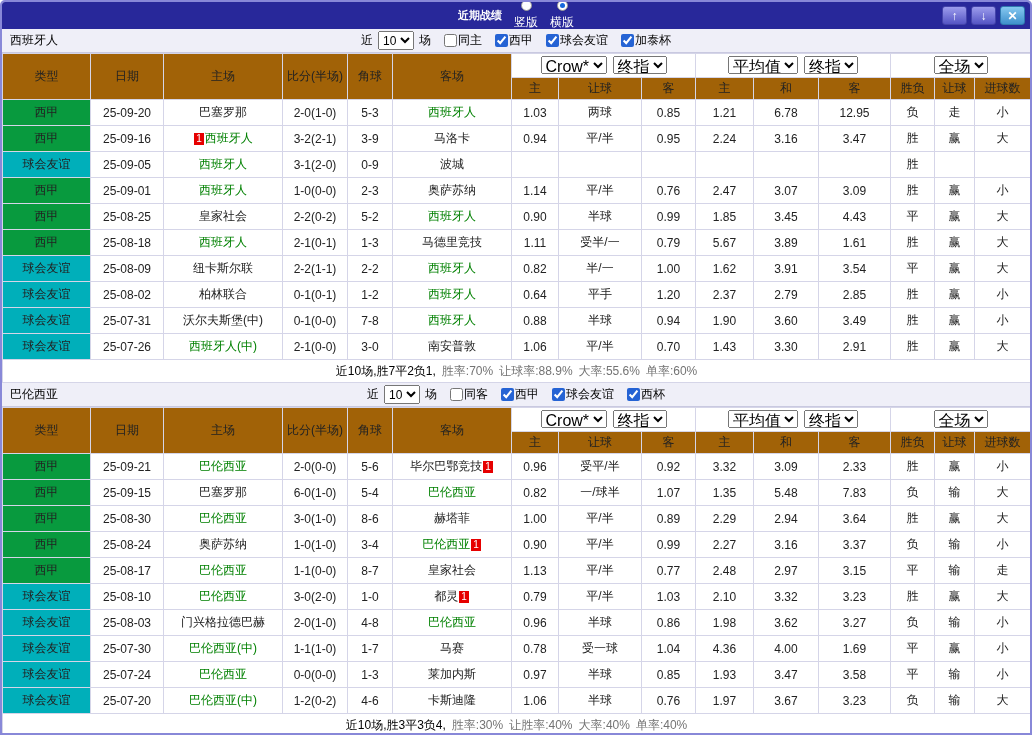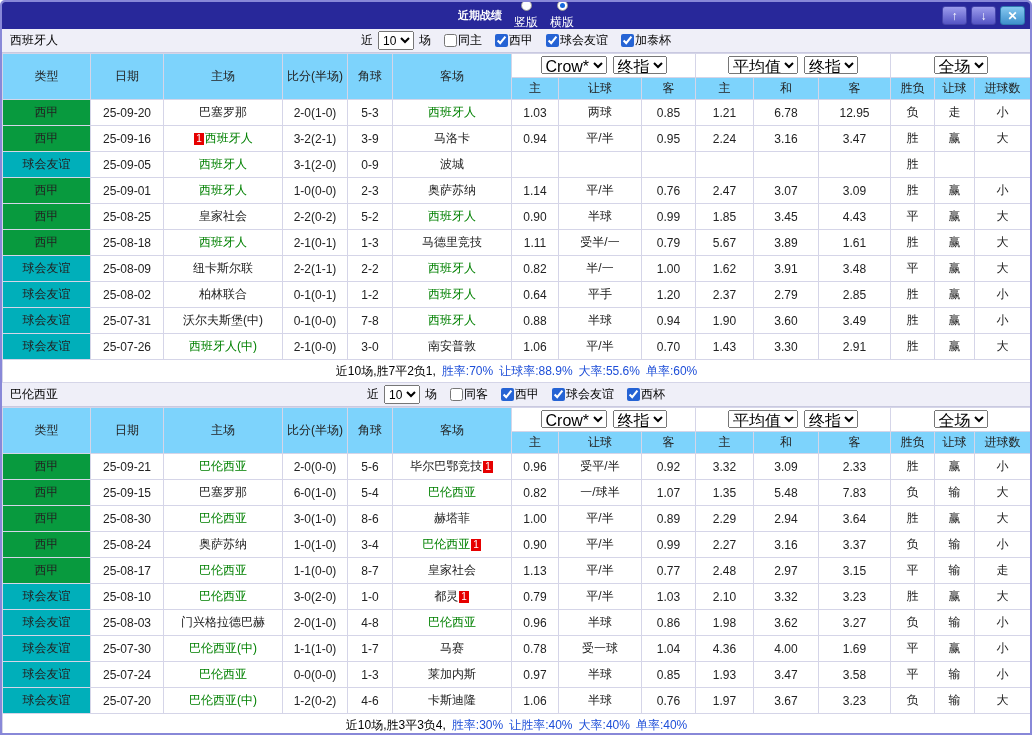--- a/index.html
+++ b/index.html
@@ -18,35 +18,35 @@
 
   .section-header{height:23px;background:#efeff8;border-bottom:1px solid #c9c9e0;position:relative;display:flex;align-items:center;}
   .team-name{margin-left:8px;color:#000;}
   .filters{position:absolute;left:0;right:0;display:flex;align-items:center;justify-content:center;gap:5px;}
   .filters select{font-size:12px;height:19px;}
   .chk{display:flex;align-items:center;gap:1px;cursor:pointer;margin-left:8px;}
   .chk input{width:13px;height:13px;margin:0;accent-color:#2563d4;}
 
   table.grid{border-collapse:collapse;table-layout:fixed;width:1028px;}
   .grid td{border:1px solid #d5d5e8;text-align:center;padding:0;overflow:hidden;white-space:nowrap;color:#222;}
-  .hd{background:#7dd3fc;height:21px;color:#222;}
+  .hd{background:#a16207;height:21px;color:#222;}
   .ddcell{background:#fff;height:23px;}
   .ddcell select{font-size:16px;height:18px;margin:0 3px;}
   tr.row td{height:25px;}
   .comp-green{background:#089a3e;color:#fff;}
   .comp-teal{background:#00afba;color:#fff;}
   .t-red{color:#f00000;}
   .t-blue{color:#0000e0;}
   .t-purple{color:#8a00b8;}
   .score{color:#f00000;}
   .line{color:#f00000;}
   .focal{color:#008000;}
   .badge{display:inline-block;background:#e60000;color:#fff;font-size:10px;line-height:12px;padding:0 2px;margin:0 1px;}
   tr.summary td{height:22px;color:#000;}
-  .summary .stat{color:#1d4ed8;margin-left:6px;}
+  .summary .stat{color:#737373;margin-left:6px;}
 </style>
 </head>
 <body>
 
 <div class="window">
   <div class="titlebar">
     <div class="tb-center">
       <span class="tb-title">近期战绩</span>
       <label class="radio-opt">
         <span class="radio"></span>
@@ -237,21 +237,21 @@
       <td>25-08-09</td>
       <td><span class="">纽卡斯尔联</span></td>
       <td class="score">2-2(1-1)</td>
       <td>2-2</td>
       <td><span class="focal">西班牙人</span></td>
       <td>0.82</td>
       <td class="line">半/一</td>
       <td>1.00</td>
       <td>1.62</td>
       <td>3.91</td>
-      <td>3.48</td>
+      <td>3.54</td>
       <td class="t-purple">平</td>
               <td class="t-red">赢</td>
               <td class="t-red">大</td>
     </tr>
             <tr class="row">
       <td class="comp-teal">球会友谊</td>
       <td>25-08-02</td>
       <td><span class="">柏林联合</span></td>
       <td class="score">0-1(0-1)</td>
       <td>1-2</td>

